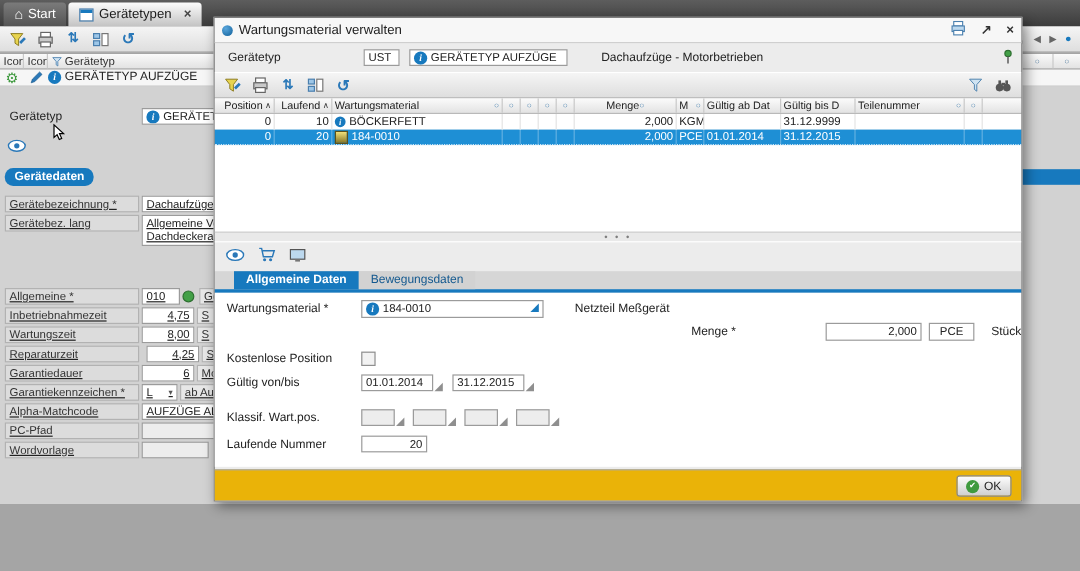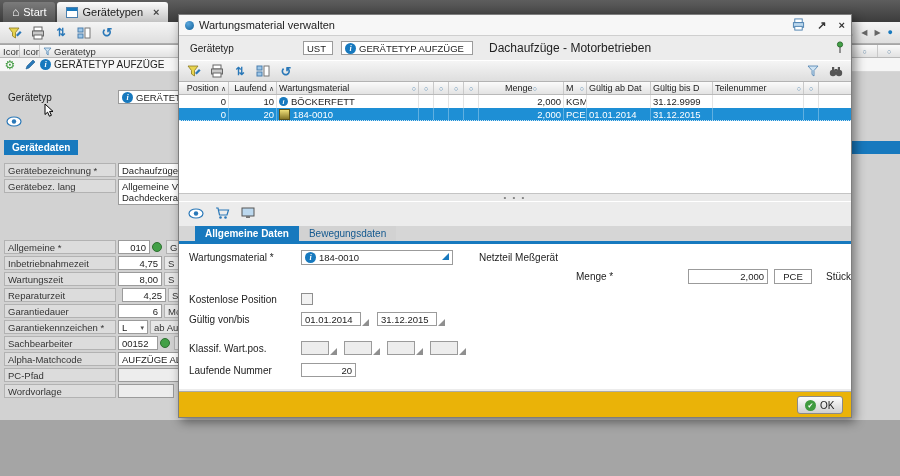--- a/index.html
+++ b/index.html
@@ -36,23 +36,23 @@
   
   .ico-info{width:11px;height:11px;border-radius:50%;background:#1779be;color:#fff;font:italic bold 8px "Liberation Serif",serif;display:inline-flex;align-items:center;justify-content:center;flex:none;margin-right:3px;}
 
   
   .fld{background:#fff;border:1px solid #9b9b9b;height:14px;font-size:9.5px;display:flex;align-items:center;padding:4px 3px;box-sizing:border-box;color:#222;white-space:nowrap;overflow:hidden;}
   .fld.num{justify-content:flex-end;}
   .fld.gray{background:#ededed;}
   .lblbox{background:#dcdcdc;border:1px solid #b2b2b2;height:14px;font-size:9.5px;display:flex;align-items:center;padding:0 3px;box-sizing:border-box;color:#333;width:112px;flex:none;white-space:nowrap;overflow:hidden;}
   .suffix{background:#e7e7e7;border:1px solid #b2b2b2;height:14px;font-size:9.5px;display:flex;align-items:center;padding:0 3px;box-sizing:border-box;color:#333;width:64px;margin-left:2px;white-space:nowrap;overflow:hidden;flex:none;}
   .dot-green{width:8px;height:8px;border-radius:50%;background:#43a047;border:1px solid #2e7031;margin:0 2px;flex:none;align-self:center;}
-  .lrow{display:flex;align-items:flex-start;margin-bottom:2px;}
+  .lrow{display:flex;align-items:flex-start;margin-bottom:2px;text-decoration:underline;}
   .left-form{position:absolute;left:4px;top:163px;width:300px;}
-  .section-tab{position:absolute;left:4px;top:140px;height:15px;background:#1779be;color:#fff;font-size:10px;font-weight:bold;display:flex;align-items:center;padding:0 8px;}
+  .section-tab{position:absolute;left:4px;top:140px;height:15px;background:#1779be;color:#fff;font-size:10px;font-weight:bold;display:flex;align-items:center;padding:0 8px;border-radius:7px;}
   .right-blue{position:absolute;right:0;top:141px;width:48px;height:13px;background:#1779be;}
 
   
   .dialog{position:absolute;left:178px;top:14px;width:674px;height:404px;background:#ececec;border:1px solid #7e7e7e;box-shadow:3px 4px 10px rgba(0,0,0,.45);z-index:10;box-sizing:border-box;}
   .dlg-title{height:20px;background:#f7f7f7;border-bottom:1px solid #cfcfcf;display:flex;align-items:center;gap:5px;padding:0 6px;font-size:11px;}
   .appdot{width:9px;height:9px;border-radius:50%;background:radial-gradient(circle at 35% 30%,#5aa7dd,#0f5f99);flex:none;}
   .t-sp{flex:1;}
   .t-ico{margin-left:7px;color:#333;font-weight:bold;font-size:11px;line-height:1;cursor:default;}
   .dlg-param{height:24px;display:flex;align-items:center;gap:8px;padding:0 11px;position:relative;}
   .dlg-param .plabel{width:105px;flex:none;font-size:10px;}
@@ -216,21 +216,21 @@
     </div>
     <div class="lrow">
       <div class="lblbox">Gerätebez. lang</div>
       <div class="fld" style="width:158px;margin-left:2px;height:26px;flex-direction:column;align-items:flex-start;justify-content:center;">
         <span>Allgemeine Vor</span>
         <span>Dachdeckerauf</span>
       </div>
     </div>
     <div class="lrow" style="margin-top:35px;">
       <div class="lblbox">Allgemeine *</div>
-      <div class="fld" style="width:32px;margin-left:2px;justify-content:flex-end;">
+      <div class="fld" style="width:32px;margin-left:2px;">
           <span>010</span>
         </div>
       <span class="dot-green"></span>
       <div class="suffix">Ge</div>
     </div>
     <div class="lrow">
       <div class="lblbox">Inbetriebnahmezeit</div>
       <div class="fld num" style="width:44px;margin-left:2px;">
           <span>4,75</span>
         </div>
@@ -257,28 +257,20 @@
         </div>
       <div class="suffix">Mona</div>
     </div>
     <div class="lrow">
       <div class="lblbox">Garantiekennzeichen *</div>
       <div class="fld" style="width:30px;margin-left:2px;">
         <span>L</span>
         <span class="glyph-caret">▾</span>
       </div>
       <div class="suffix">ab Aus</div>
-    </div>
-    <div class="lrow">
-      <div class="lblbox">Sachbearbeiter</div>
-      <div class="fld" style="width:40px;margin-left:2px;">
-          <span>00152</span>
-        </div>
-      <span class="dot-green"></span>
-      <div class="suffix">R</div>
     </div>
     <div class="lrow">
       <div class="lblbox">Alpha-Matchcode</div>
       <div class="fld" style="width:158px;margin-left:2px;">
           <span>AUFZÜGE ALLG</span>
         </div>
     </div>
     <div class="lrow">
       <div class="lblbox">PC-Pfad</div>
       <div class="fld gray" style="width:158px;margin-left:2px;">
@@ -320,21 +312,21 @@
       <span class="plabel">Gerätetyp</span>
       <div class="fld" style="width:30px;">
           <span>UST</span>
         </div>
       <div class="fld" style="width:132px;">
         <span class="ico-info">
             <span>i</span>
           </span>
         <span>GERÄTETYP AUFZÜGE</span>
       </div>
-      <span style="font-size:12px;margin-left:8px;">Dachaufzüge - Motorbetrieben</span>
+      <span style="font-size:10px;margin-left:20px;">Dachaufzüge - Motorbetrieben</span>
       <span class="pin">
         <svg width="10" height="13">
             <circle cx="5" cy="3.5" r="2.6" fill="#43a047" stroke="#2e7031"></circle>
             <path d="M5 6v6" stroke="#555" stroke-width="1.2"></path>
           </svg>
       </span>
     </div>
 
     <div class="dlg-toolbar">
       <span class="tbi">

